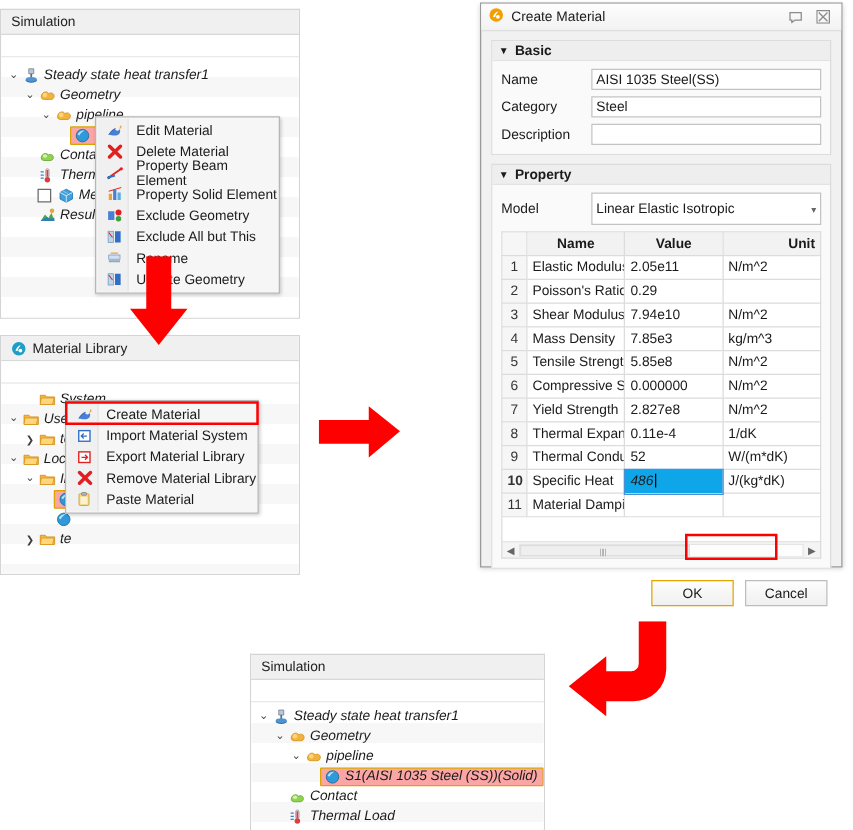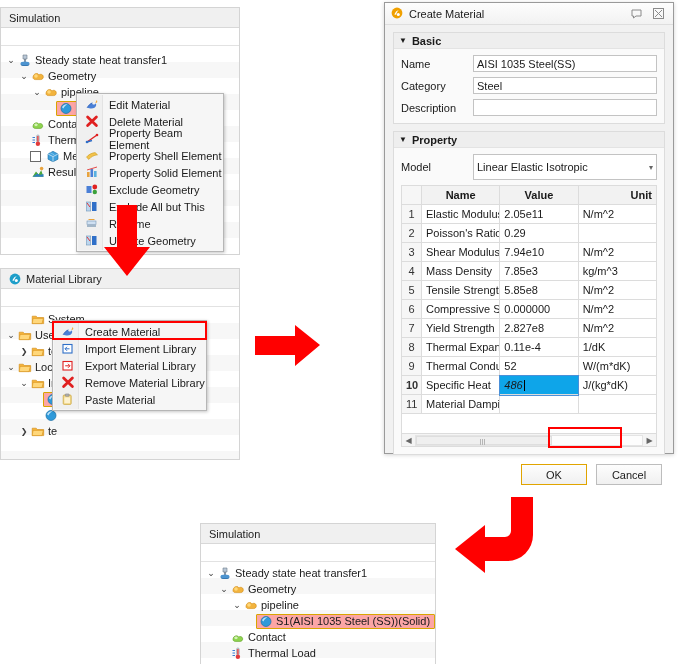--- a/index.html
+++ b/index.html
@@ -51,21 +51,21 @@
   }
   .tree { position: relative; }
   .row {
     display: flex;
     align-items: center;
     height: 16px;
     font-size: 11px;
     white-space: nowrap;
     color: #1a1a1a;
   }
-  .row .lbl { line-height: 16px; }
+  .row .lbl { line-height: 16px; font-style: italic; }
   .twisty {
     width: 12px; min-width: 12px;
     display: inline-flex; align-items: center; justify-content: center;
     color: #3b3b3b;
     font-size: 9px;
   }
   .ico { width: 15px; min-width: 15px; height: 14px; display: inline-flex;
          align-items: center; justify-content: center; margin-right: 3px; }
   .ico svg { display: block; }
   .sel {
@@ -383,28 +383,20 @@
             <path d="M2 10 7 8.5" stroke="#2f6fc8" stroke-width="1.4"></path>
             <circle cx="2" cy="10" r="1.3" fill="#2f6fc8"></circle>
             <circle cx="12" cy="3" r="1.3" fill="#e02020"></circle>
           </svg>
         </span>
         <span class="mlbl">Property Beam Element</span>
       </div>
       <div class="mi">
         <span class="mico">
           <svg width="14" height="13" viewBox="0 0 14 13">
-            <path d="M1.5 8.2c2-2.6 5-4.2 8.6-4.6l2.4 2.2c-3.6.4-6.6 2-8.6 4.6z" fill="#f3c24c" stroke="#c89a18" stroke-width=".6"></path>
-          </svg>
-        </span>
-        <span class="mlbl">Property Shell Element</span>
-      </div>
-      <div class="mi">
-        <span class="mico">
-          <svg width="14" height="13" viewBox="0 0 14 13">
             <rect x="2" y="6" width="2.6" height="5" fill="#e8a33d"></rect>
             <rect x="5.5" y="3" width="2.6" height="8" fill="#4a7fd6"></rect>
             <rect x="9" y="5" width="2.6" height="6" fill="#58b0e0"></rect>
             <path d="M2 4 L12 1" stroke="#e02020" stroke-width=".8"></path>
           </svg>
         </span>
         <span class="mlbl">Property Solid Element</span>
       </div>
       <div class="mi">
         <span class="mico">
@@ -573,21 +565,21 @@
         </span>
         <span class="mlbl">Create Material</span>
       </div>
       <div class="mi">
         <span class="mico">
           <svg width="14" height="13" viewBox="0 0 14 13">
             <rect x="2" y="2.5" width="9" height="8.5" fill="#fff" stroke="#2f6fc8" stroke-width="1.1"></rect>
             <path d="M8.5 6.8H4.2M6 4.8 4 6.8 6 8.8" stroke="#2f6fc8" stroke-width="1" fill="none"></path>
           </svg>
         </span>
-        <span class="mlbl">Import Element Library</span>
+        <span class="mlbl">Import Material System</span>
       </div>
       <div class="mi">
         <span class="mico">
           <svg width="14" height="13" viewBox="0 0 14 13">
             <rect x="2" y="2.5" width="9" height="8.5" fill="#fff" stroke="#e02020" stroke-width="1.1"></rect>
             <path d="M4.2 6.8h4.3M7 4.8 9 6.8 7 8.8" stroke="#e02020" stroke-width="1" fill="none"></path>
           </svg>
         </span>
         <span class="mlbl">Export Material Library</span>
       </div>

